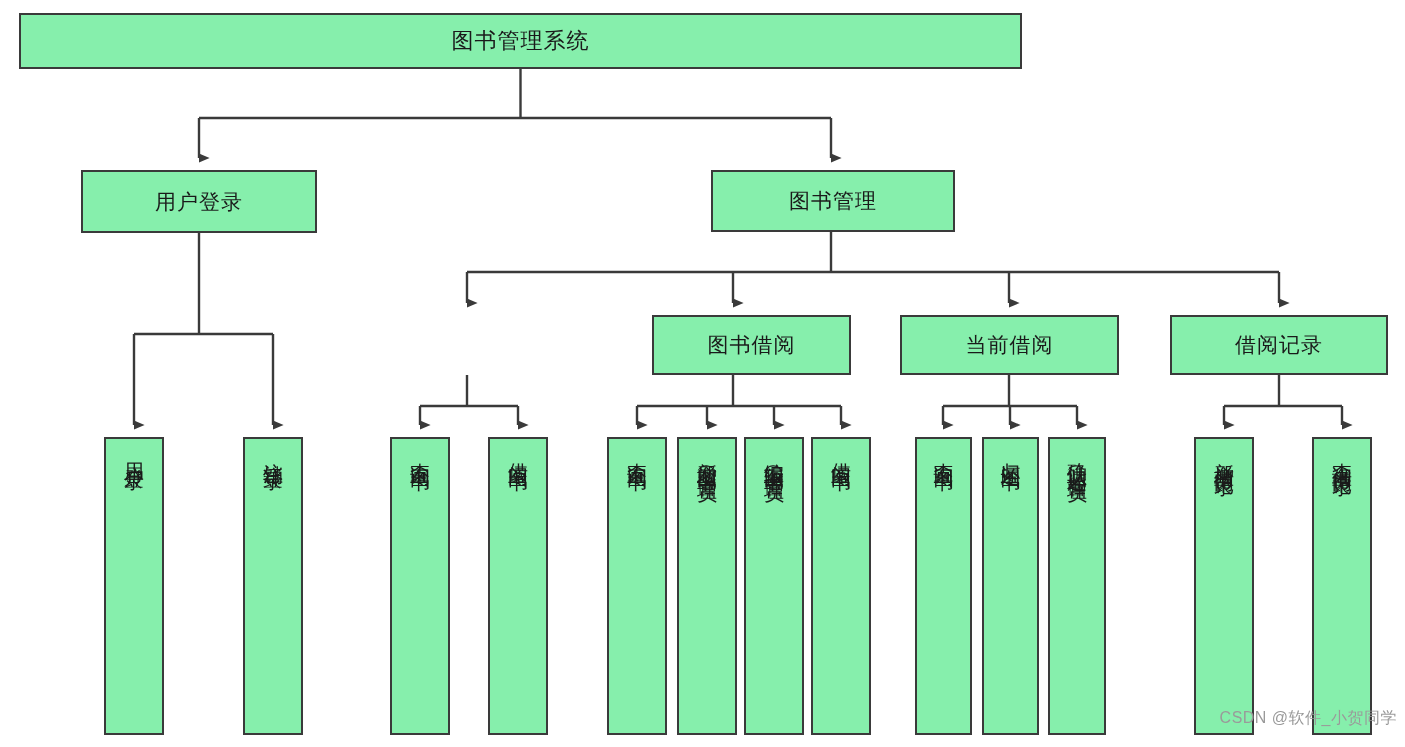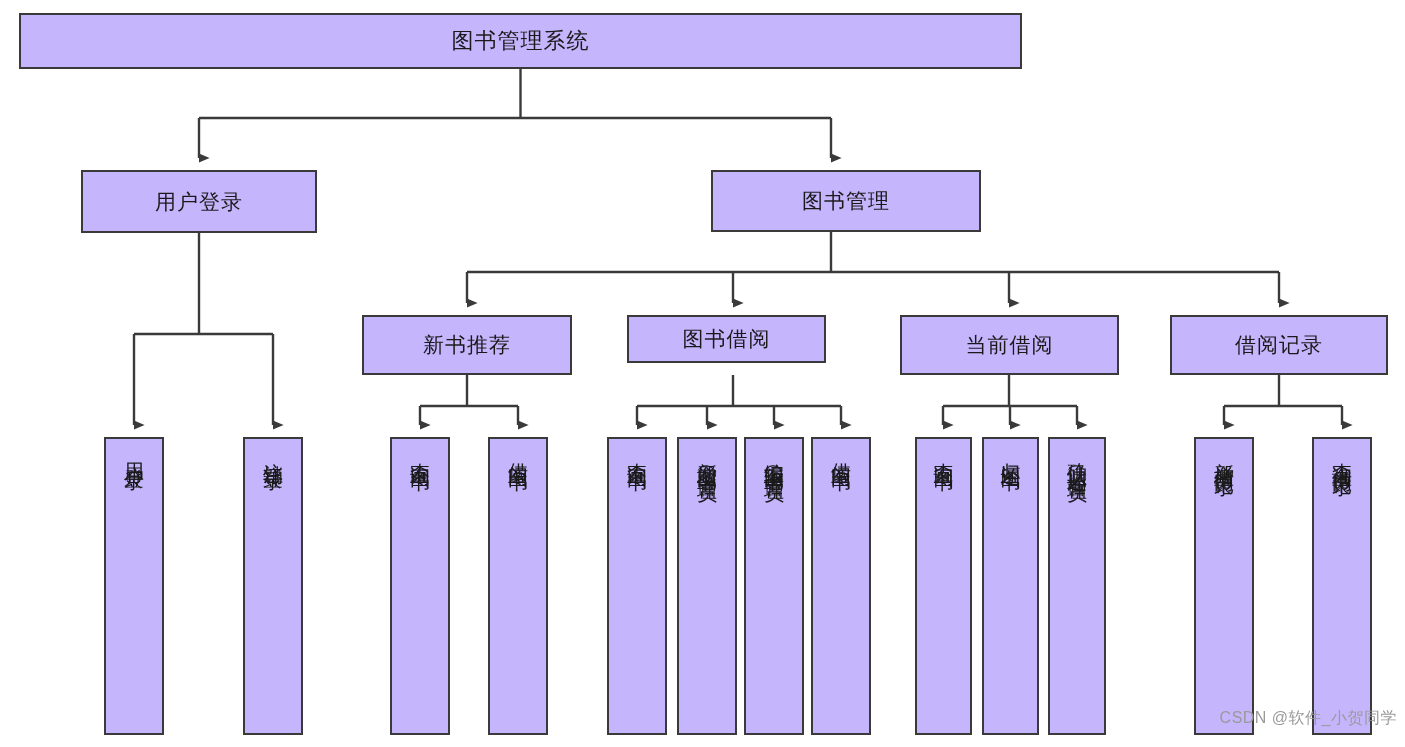--- a/index.html
+++ b/index.html
@@ -20,21 +20,21 @@
   #edges {
     position: absolute;
     left: 0;
     top: 0;
     width: 1405px;
     height: 747px;
   }
   .node {
     position: absolute;
     box-sizing: border-box;
-    background: #c4b5fd;
+    background: #86efac;
     border: 2px solid #3a3a3a;
     display: flex;
     align-items: center;
     justify-content: center;
     color: #1a1a1a;
     z-index: 2;
   }
   .node.horiz {
     font-size: 21px;
     letter-spacing: 1px;
@@ -122,29 +122,26 @@
   </svg>
 
   <div class="node horiz root" style="left:19px;top:13px;width:1003px;height:56px;">
     <span>图书管理系统</span>
   </div>
 
   <div class="node horiz" style="left:81px;top:170px;width:236px;height:63px;">
     <span>用户登录</span>
   </div>
 
-  <div class="node horiz" style="left:711px;top:170px;width:270px;height:62px;">
+  <div class="node horiz" style="left:711px;top:170px;width:244px;height:62px;">
     <span>图书管理</span>
   </div>
 
-  <div class="node horiz" style="left:362px;top:315px;width:210px;height:60px;">
-    <span>新书推荐</span>
-  </div>
-
-  <div class="node horiz" style="left:627px;top:315px;width:199px;height:48px;">
+
+  <div class="node horiz" style="left:652px;top:315px;width:199px;height:60px;">
     <span>图书借阅</span>
   </div>
 
   <div class="node horiz" style="left:1170px;top:315px;width:218px;height:60px;">
     <span>借阅记录</span>
   </div>
 
   <div class="node horiz" style="left:900px;top:315px;width:219px;height:60px;">
     <span>当前借阅</span>
   </div>

